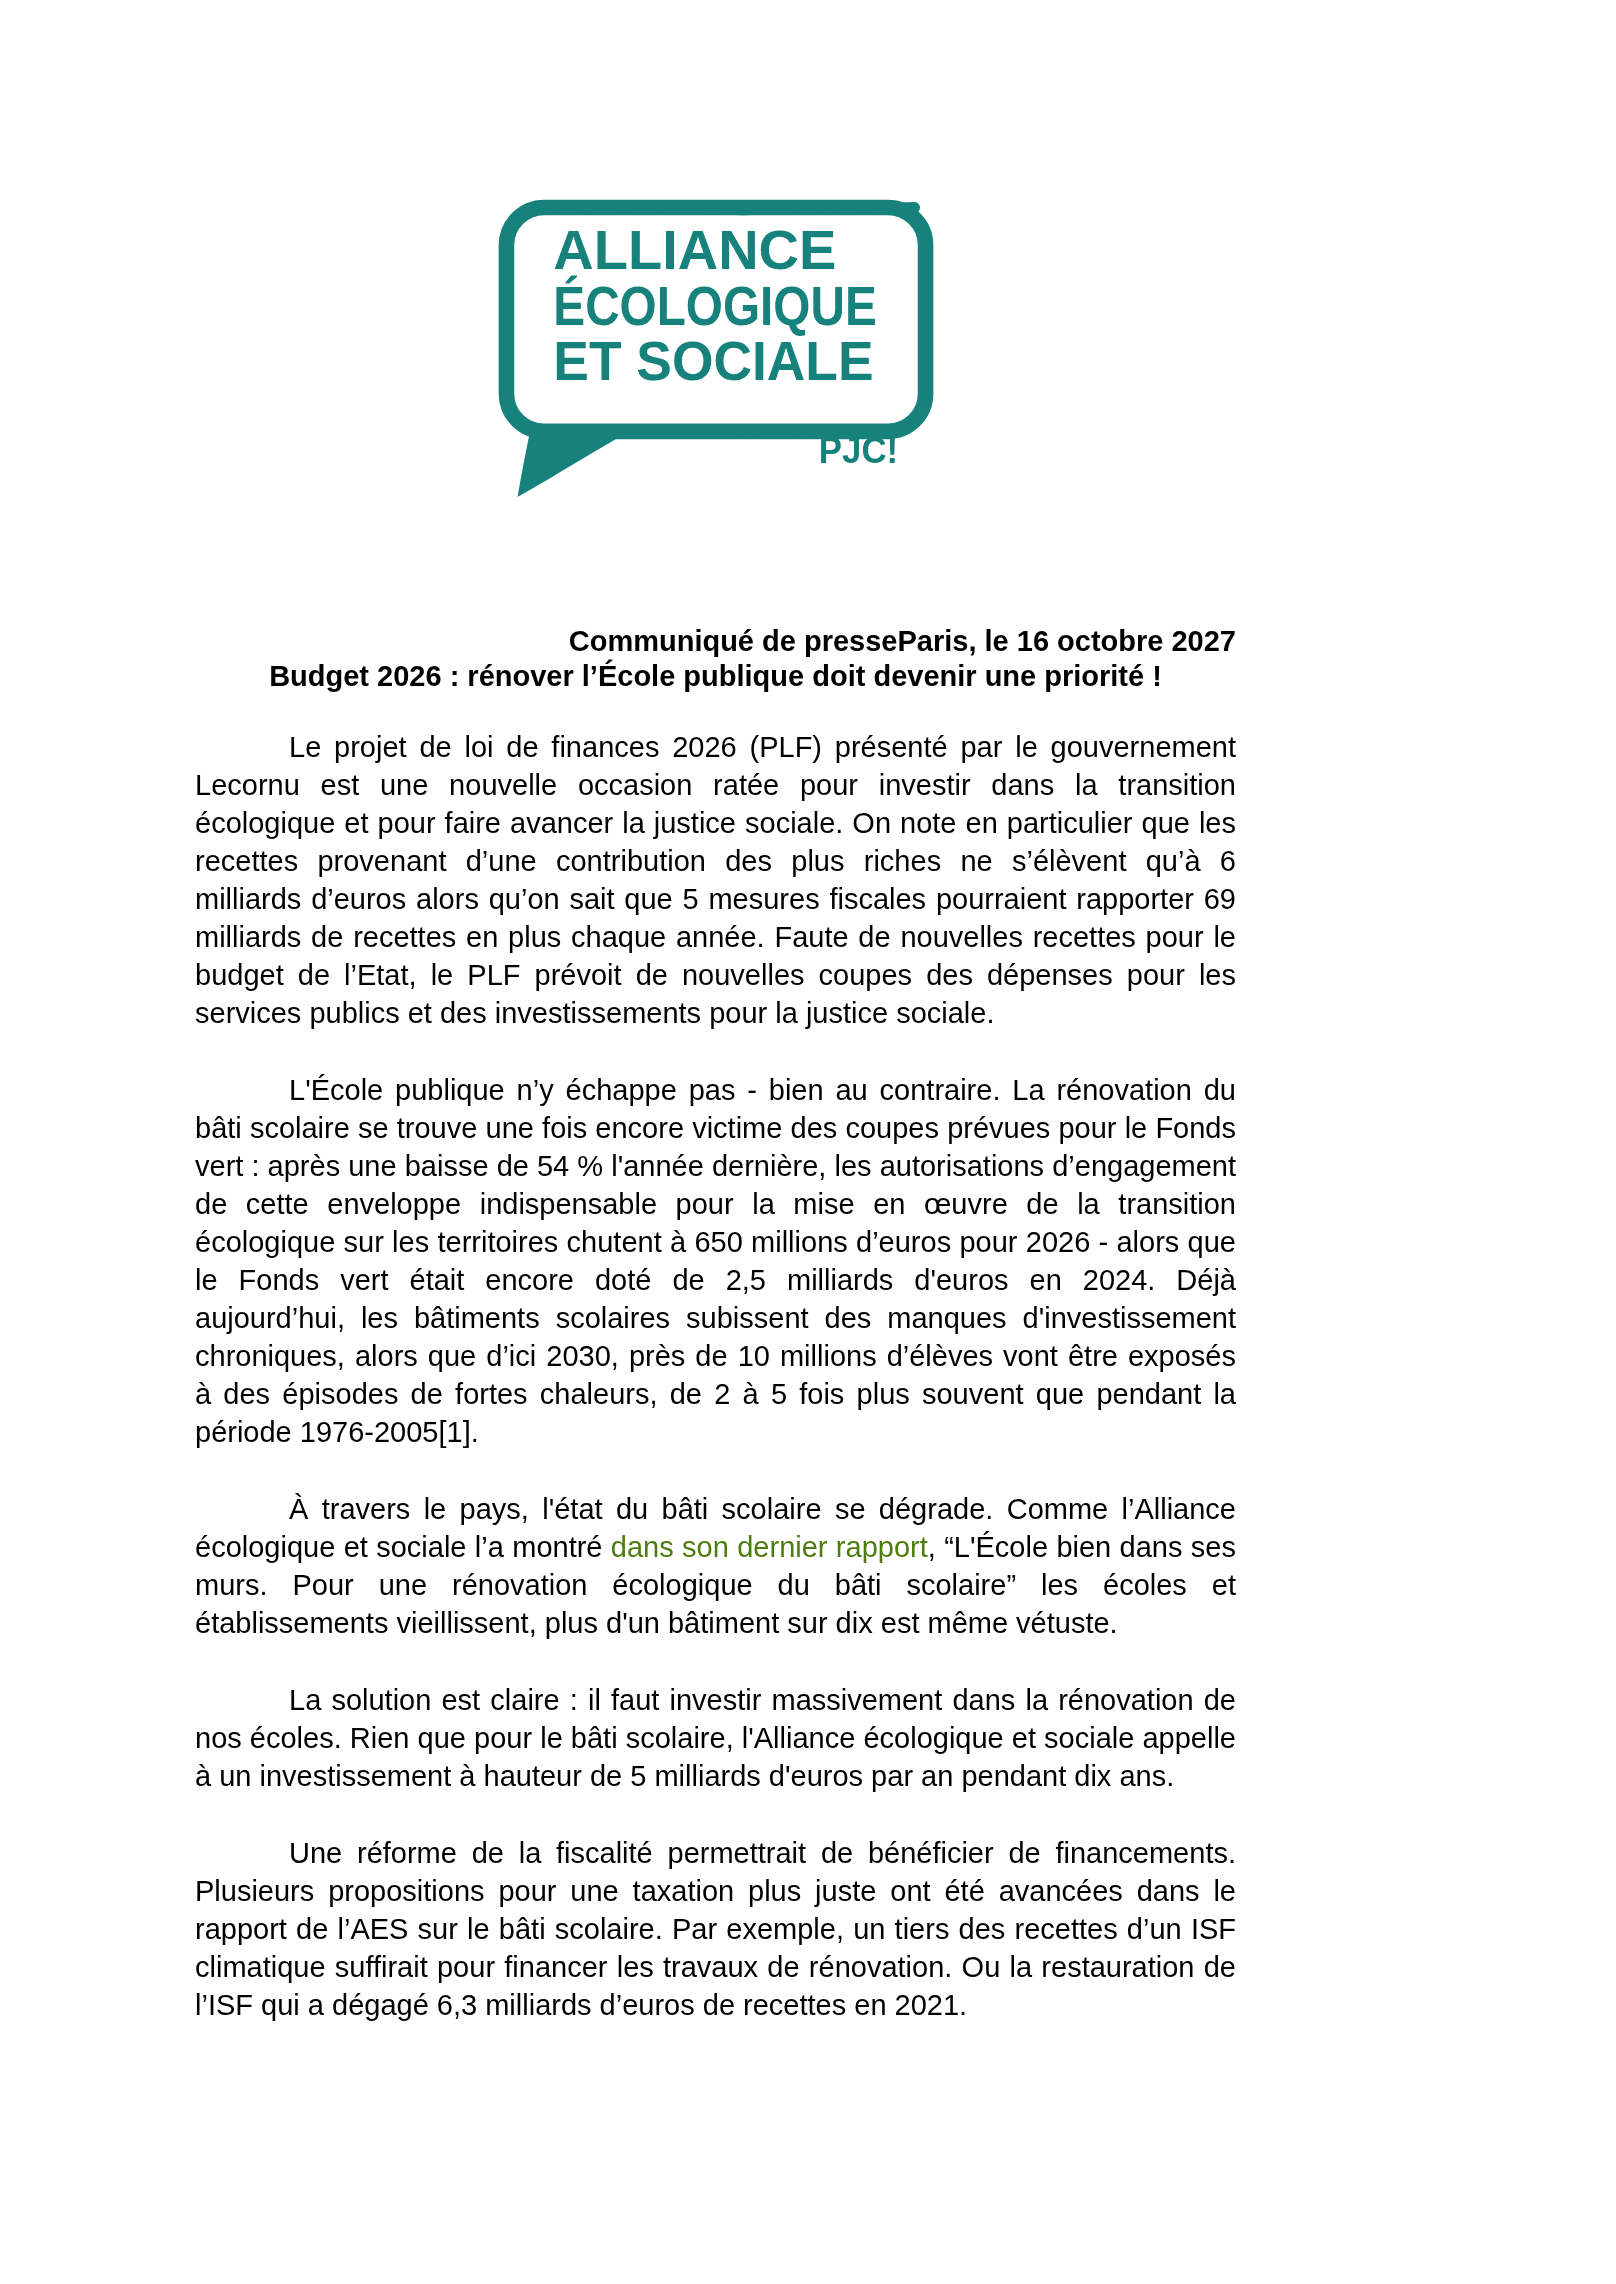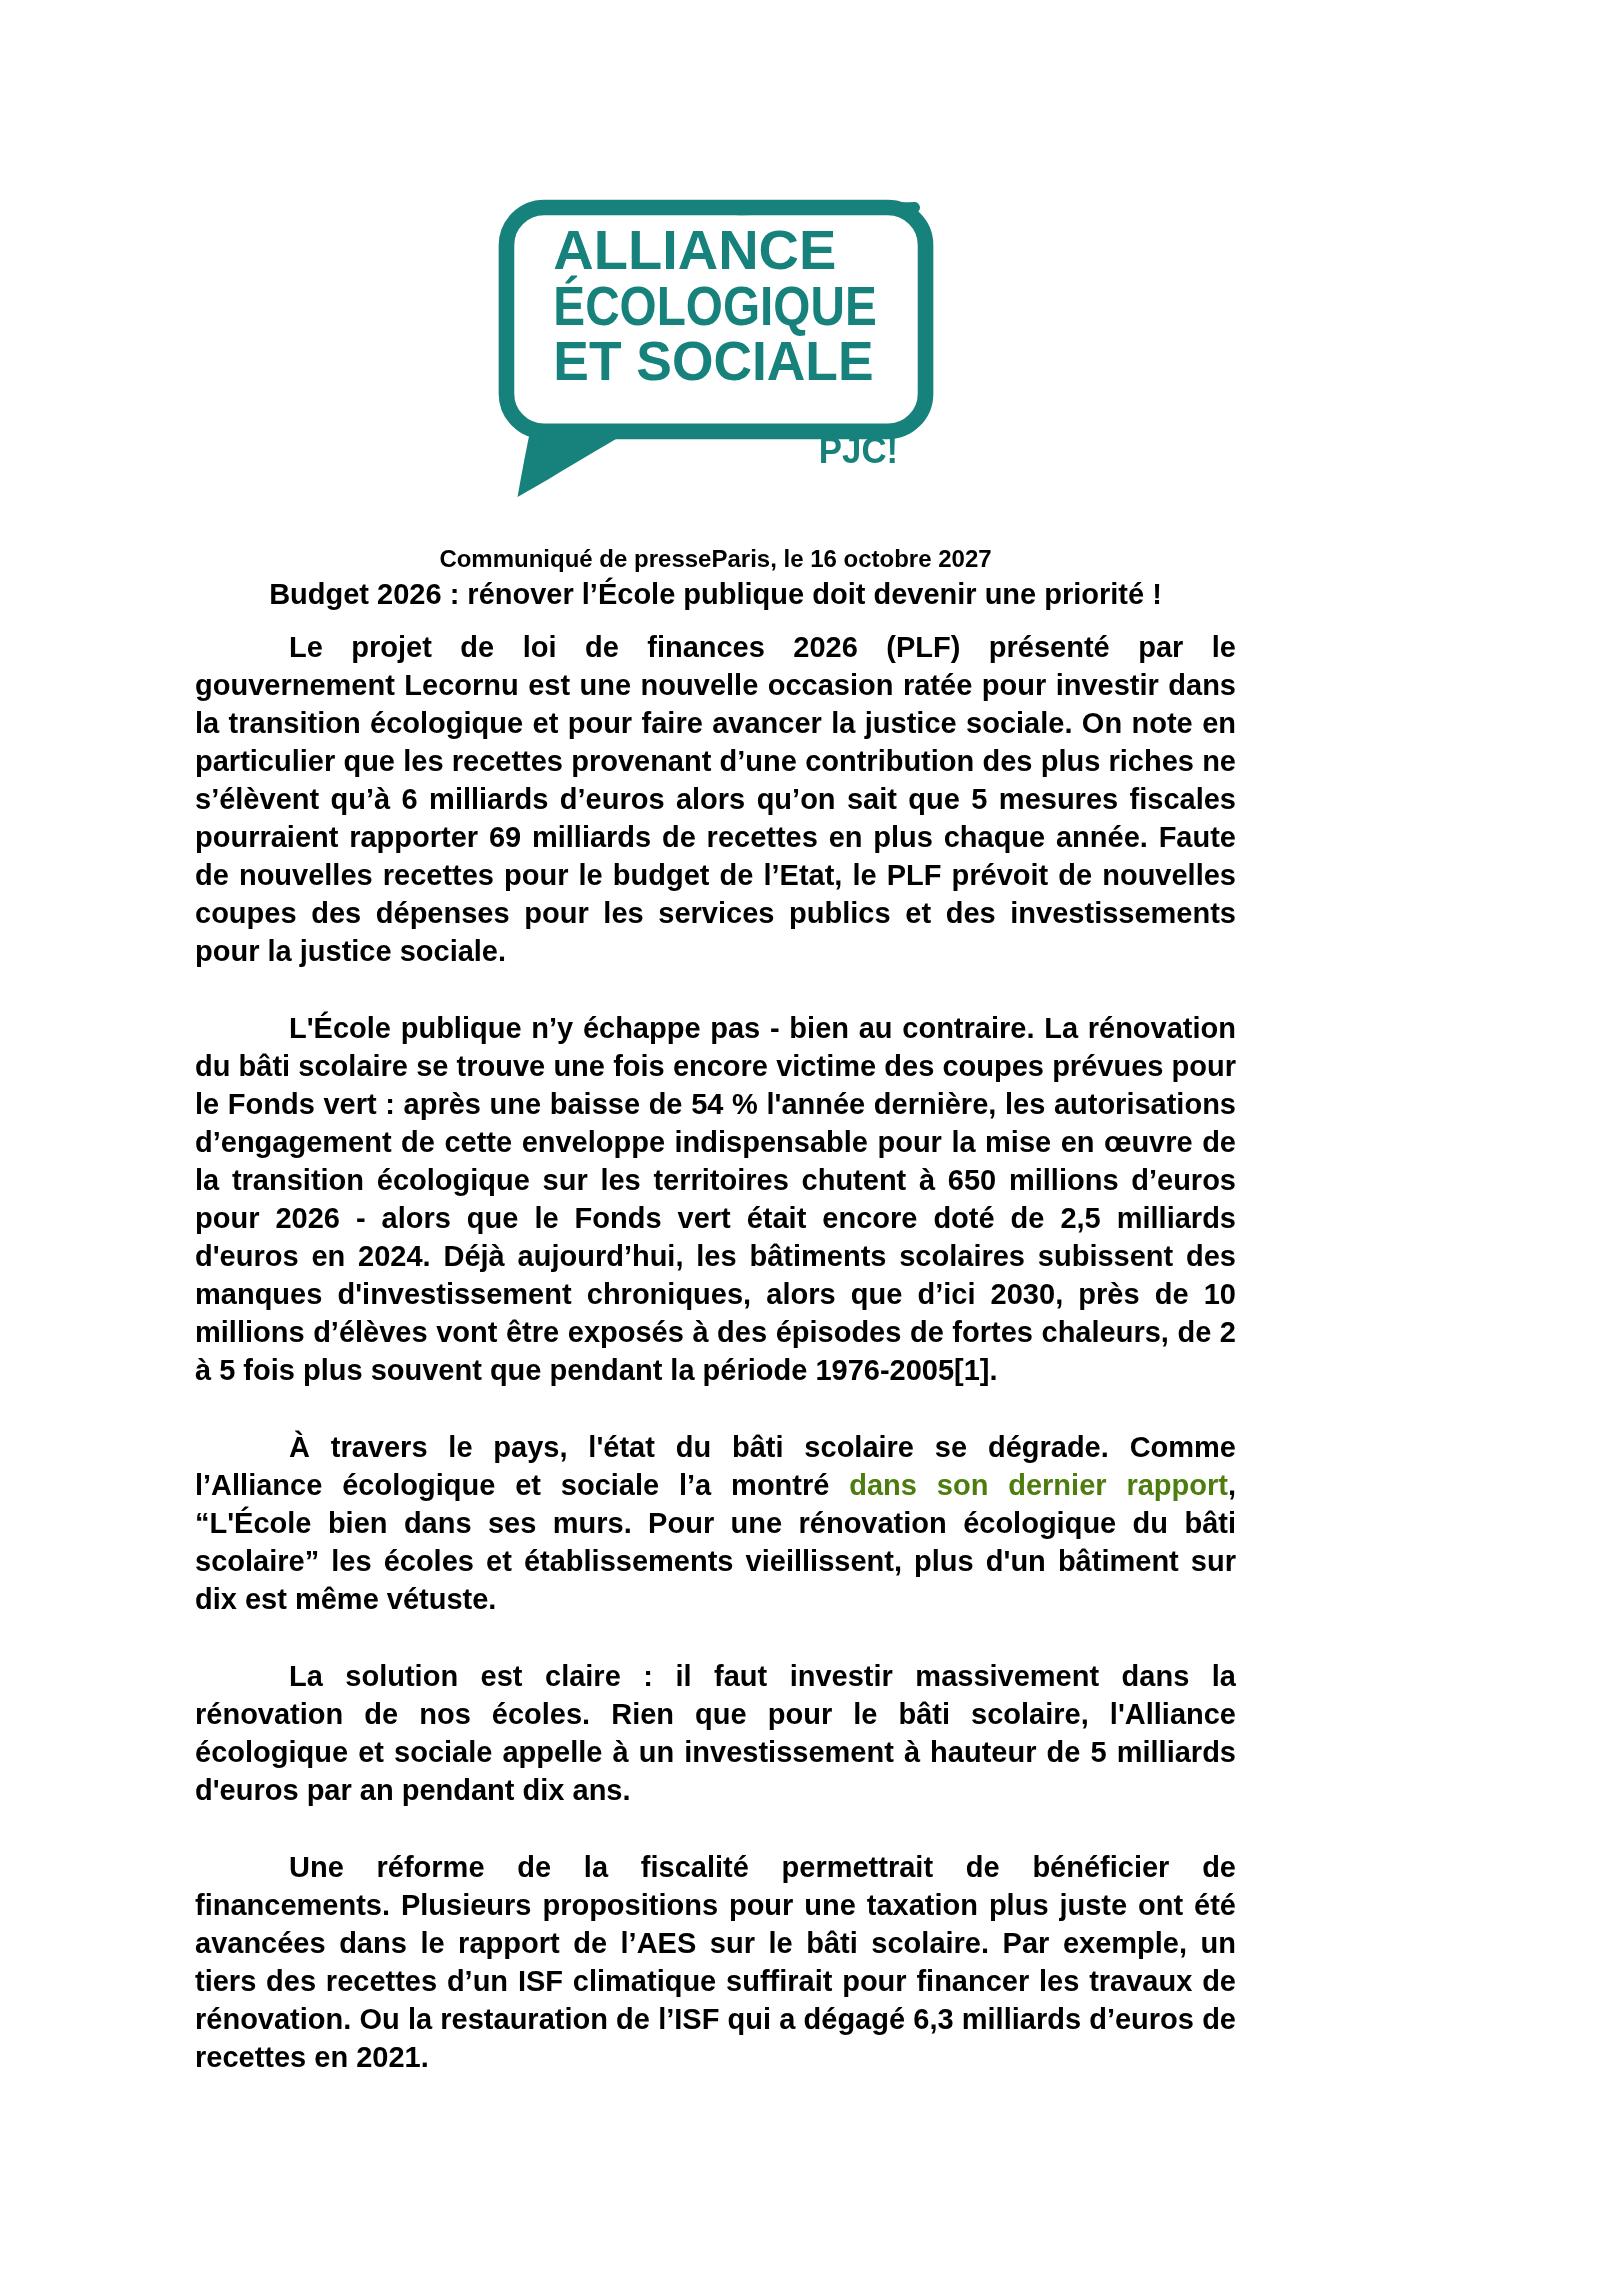--- a/index.html
+++ b/index.html
@@ -22,36 +22,35 @@
     width: 436px;
     margin: 199px auto 0 auto;
   }
   .logo-wrap svg { display: block; }
   .logo-text {
     font-family: "Liberation Sans", "DejaVu Sans", sans-serif;
     font-weight: 700;
   }
   .header-row {
     display: flex;
-    justify-content: center;
+    justify-content: flex-end;
     align-items: baseline;
-    margin-top: 37px;
-    font-size: 24px;
+    margin-top: 119px;
+    font-size: 29px;
     line-height: 34px;
     font-weight: 700;
   }
   .doc-title {
     text-align: center;
     font-size: 29px;
     line-height: 36px;
     font-weight: 700;
   }
   .body-text {
-    margin-top: 16px;
-    font-weight: bold;
+    margin-top: 34px;
   }
   .body-text p {
     margin: 0 0 39px 0;
     font-size: 29px;
     line-height: 38px;
     text-align: justify;
     text-indent: 94px;
   }
   .report-link {
     color: #4d7c0f;

